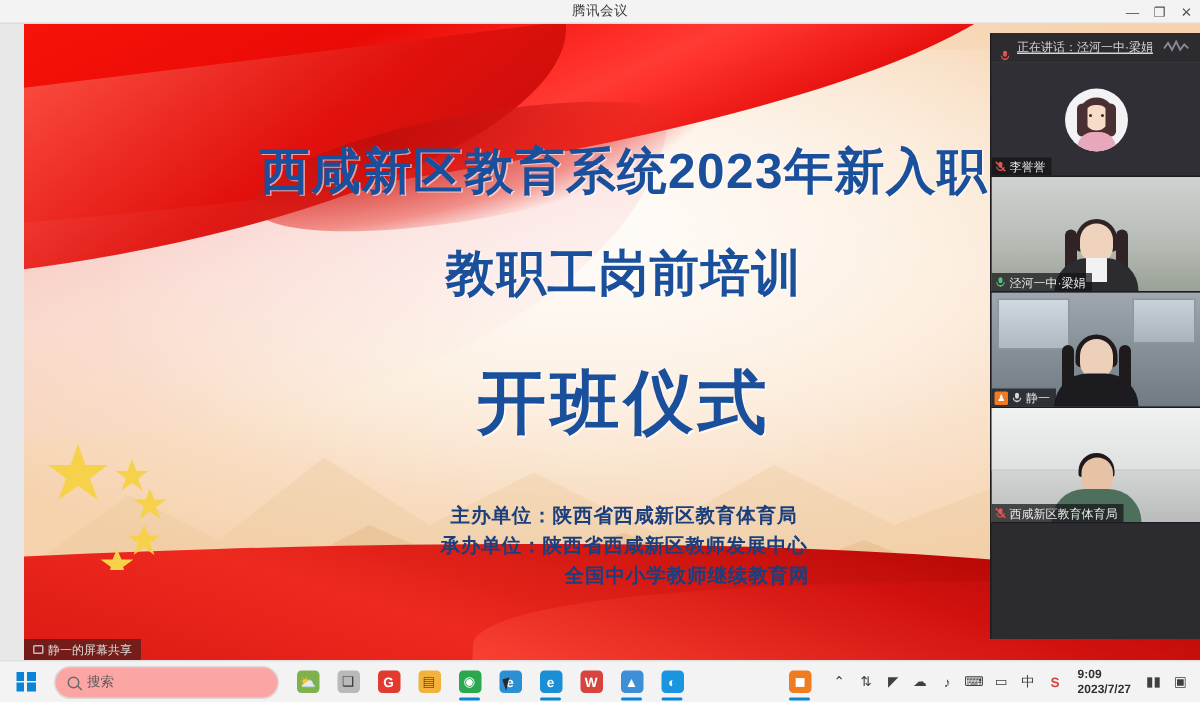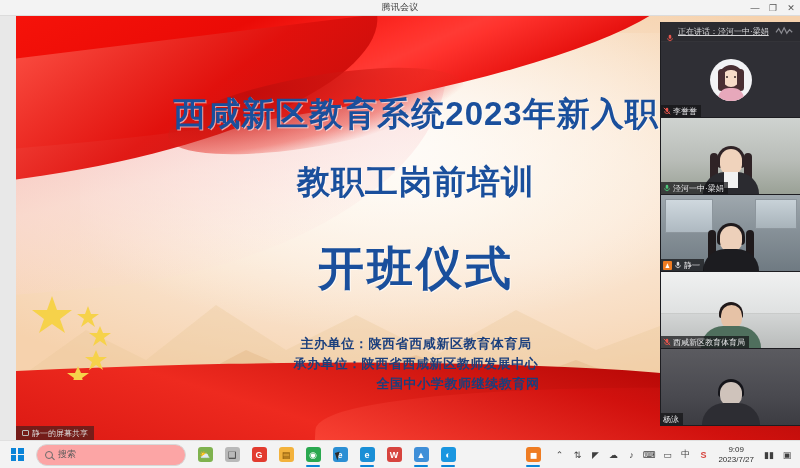--- a/index.html
+++ b/index.html
@@ -293,21 +293,21 @@
   .tb-ico .sq { width: 15px; height: 15px; border-radius: 3px; display: flex; align-items: center; justify-content: center; font-size: 9px; color:#fff; font-weight: bold; }
   .tb-ico.active::after {
     content: ""; position: absolute; bottom: 1px; left: 50%; transform: translateX(-50%);
     width: 14px; height: 2px; background: #0a84d8; border-radius: 1px;
   }
 
   .tray {
     margin-left: auto; display: flex; align-items: center; gap: 4px; padding-right: 6px; height: 28px;
   }
   .tray-ico { font-size: 9px; color: #3f3f3f; display: flex; align-items: center; justify-content: center; width: 14px; height: 20px; }
-  .clock { font-size: 8px; color: #2f2f2f; line-height: 1.25; text-align: center; padding: 0 4px; }
+  .clock { font-size: 8px; color: #2f2f2f; line-height: 1.25; text-align: left; padding: 0 4px; font-weight: bold; }
 
   .cursor {
     position: absolute; left: 336px; top: 452px; width: 0; height: 0;
     border-left: 5px solid #2a2a2a; border-bottom: 8px solid transparent;
     transform: rotate(-18deg);
     z-index: 60;
   }
 </style>
 </head>
 <body>
@@ -482,35 +482,20 @@
           <svg viewBox="0 0 10 10" width="8" height="8">
               <rect x="3.4" y="1" width="3.2" height="5" rx="1.6" fill="#e8554d"></rect>
               <path d="M2 5.2a3 3 0 0 0 6 0" stroke="#e8554d" stroke-width="1" fill="none"></path>
               <line x1="1" y1="1" x2="9" y2="9" stroke="#e8554d" stroke-width="1.2"></line>
             </svg>
         </span>
         <span>西咸新区教育体育局</span>
       </div>
     </div>
 
-    <div class="tile t5">
-      <div class="vid">
-        <div class="bg tile5-bg"></div>
-        <div class="person" style="width:70px;">
-          <div style="position:relative;width:70px;">
-            <div class="p-hair" style="background:#15151a;width:26px;height:18px;border-radius:13px 13px 3px 3px;"></div>
-            <div class="p-head" style="background:#cfc3bb;position:relative;z-index:2;width:22px;height:24px;"></div>
-            <div class="p-torso" style="background:#2d2d33;z-index:3;width:58px;"></div>
-          </div>
-        </div>
-      </div>
-      <div class="tile-badge">
-        <span>杨泳</span>
-      </div>
-    </div>
 
   </div>
 
   <div class="taskbar">
     <div class="start-btn">
       <div class="win-logo">
           <i></i>
           <i></i>
           <i></i>
           <i></i>

